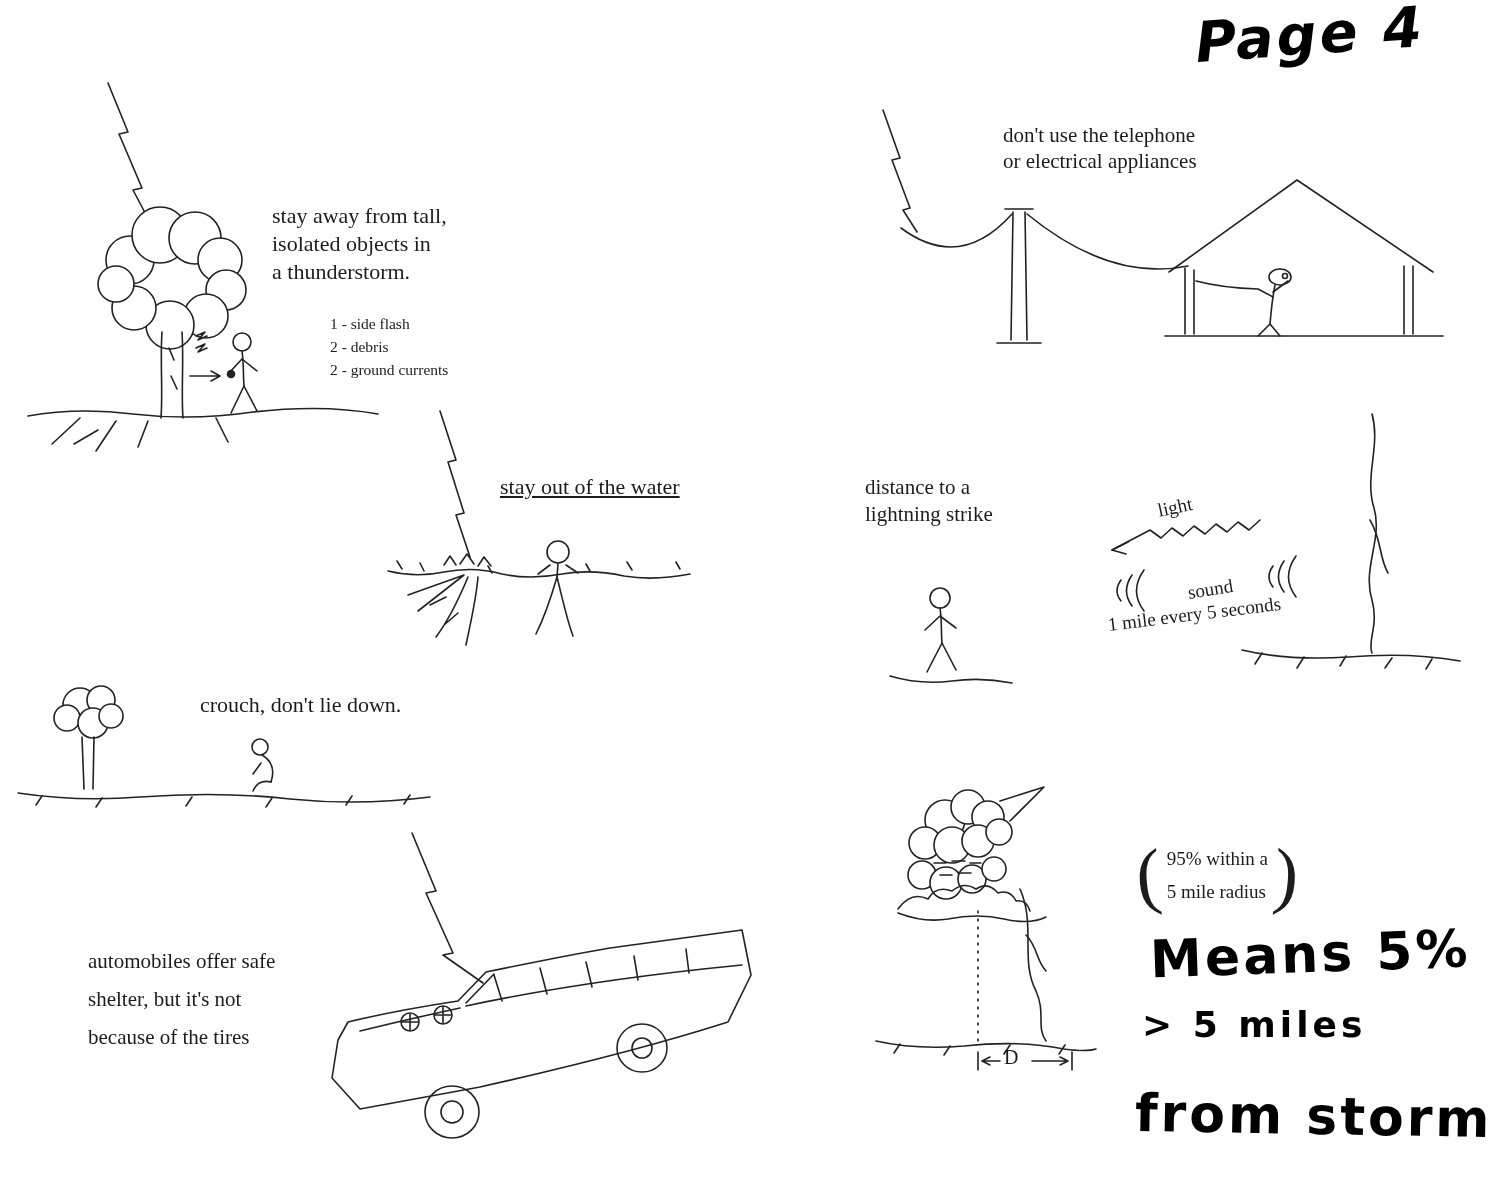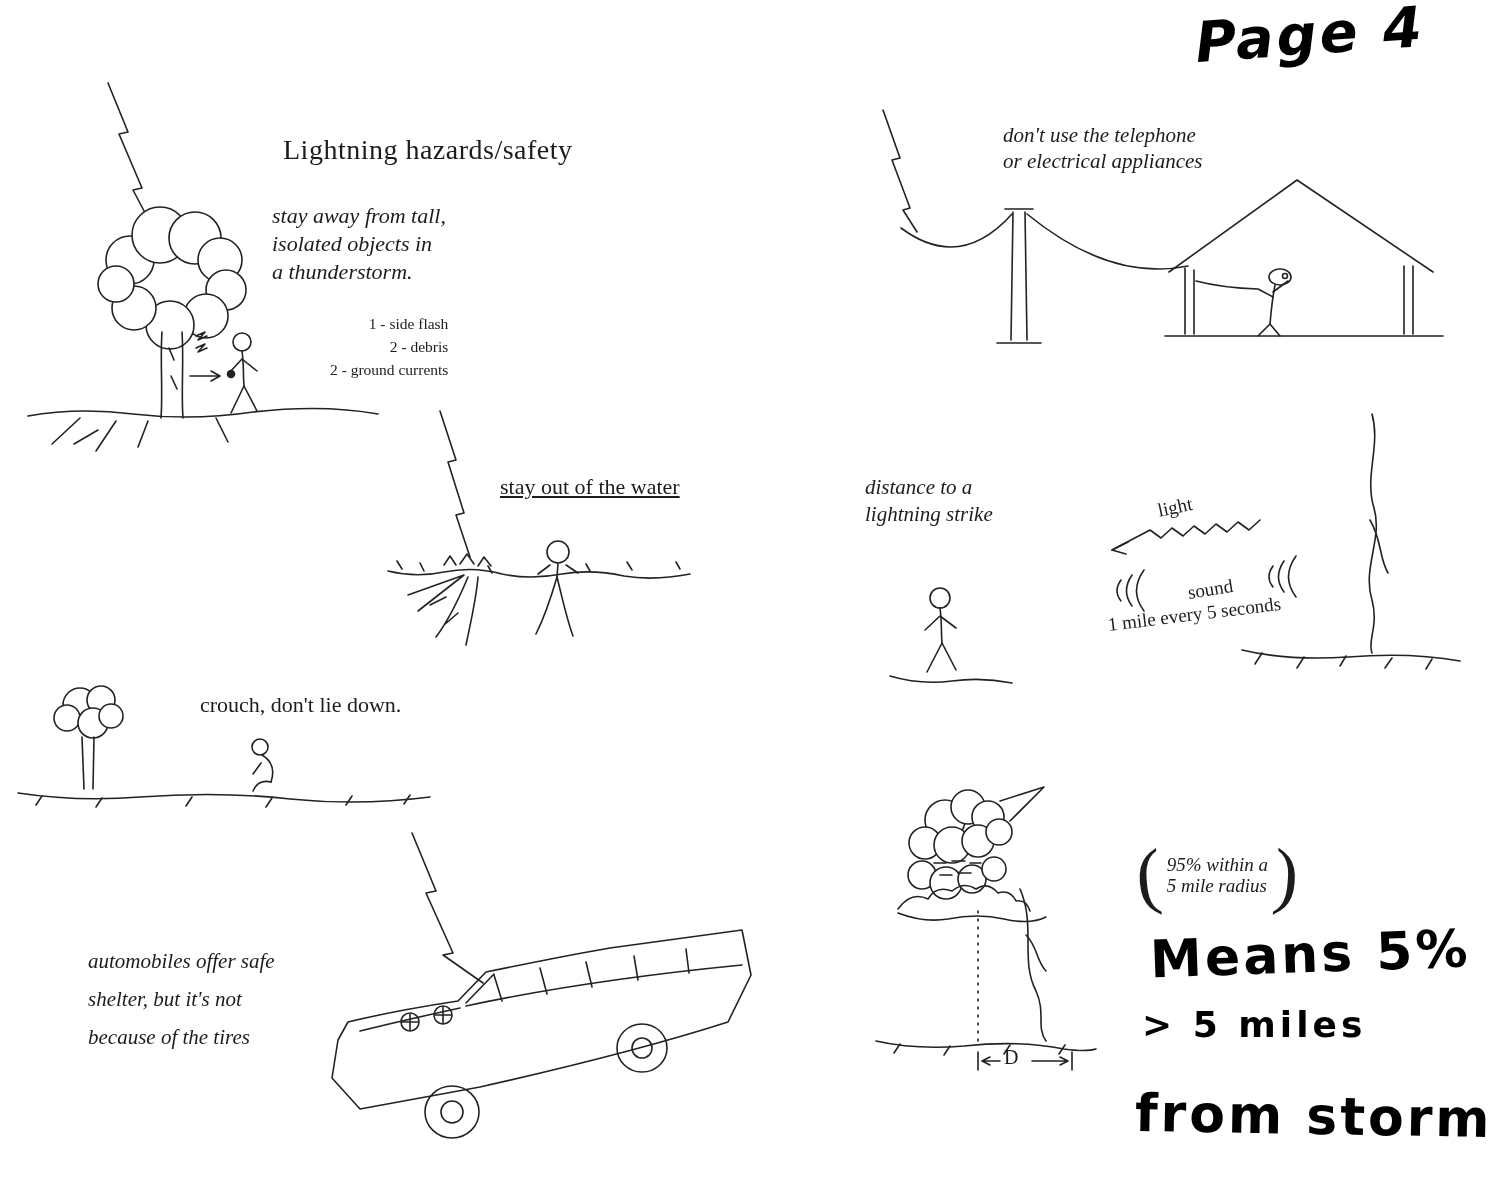--- a/index.html
+++ b/index.html
@@ -4,55 +4,54 @@
 <style>
   * { margin:0; padding:0; box-sizing:border-box; }
   html,body { background:#ffffff; }
   body {
     width:1510px; height:1181px;
     font-family:"Liberation Serif", serif;
     color:#1c1c1c;
   }
   .page { position:relative; width:1510px; height:1181px; background:#fff; overflow:hidden; }
   .abs { position:absolute; }
-  .ml { white-space:pre-line;font-style:italic; }
+  .ml { white-space:pre-line; }
   .typed { font-family:"Liberation Serif", serif; }
   .hand { font-family:"DejaVu Sans", sans-serif; font-weight:bold; color:#000; }
   svg.drawing { position:absolute; overflow:visible; }
 
   .page-label { left:1195px; top:2px; font-size:56px; font-style:italic; letter-spacing:3px; transform:rotate(-4deg); }
   .title { left:283px; top:134px; font-size:28px; letter-spacing:.5px; }
   .tall-caption { left:272px; top:202px; font-size:22px; line-height:28px; }
-  .hazard-list { left:330px; top:312px; font-size:15.5px; line-height:23px;text-align:right; }
+  .hazard-list { left:330px; top:312px; font-size:15.5px; line-height:23px; }
   .tel-caption { left:1003px; top:122px; font-size:21px; line-height:26px; }
   .water-caption { left:500px; top:474px; font-size:22px;text-decoration:underline; }
   .dist-caption { left:865px; top:474px; font-size:21px; line-height:27px; }
   .light-label { left:1158px; top:500px; font-size:19px; transform:rotate(-12deg); transform-origin:left center; }
   .sound-label { left:1188px; top:582px; font-size:19px; transform:rotate(-9deg); transform-origin:left center; }
   .sound-rate { left:1108px; top:614px; font-size:19px; transform:rotate(-7deg); transform-origin:left center; }
   .crouch-caption { left:200px; top:692px; font-size:22px; }
   .auto-caption { left:88px; top:942px; font-size:21px; line-height:38px; }
   .radius-note { left:1136px; top:836px; display:flex; align-items:center; gap:6px; }
   .paren { font-size:74px; font-weight:200; line-height:78px; }
   .paren-l { transform:rotate(-5deg); }
   .paren-r { transform:rotate(5deg); }
-  .radius-text { font-size:19px; line-height:21px; }
+  .radius-text { font-size:19px; line-height:33px; }
   .d-label { left:1004px; top:1046px; font-size:20px; }
   .hw1 { left:1150px; top:924px; font-size:52px; letter-spacing:3px; transform:rotate(-2deg); }
   .hw2 { left:1142px; top:1004px; font-size:36px; letter-spacing:4px; }
   .hw3 { left:1135px; top:1086px; font-size:52px; letter-spacing:3px; transform:rotate(1deg); }
 </style>
 </head>
 <body>
 
 <div class="page">
 
   <div class="abs page-label hand">Page 4</div>
 
-  <div class="abs title typed">Lightning hazards/safety</div>
 
   <div class="abs tall-caption typed ml">stay away from tall,
 isolated objects in
 a thunderstorm.</div>
   <div class="abs hazard-list typed">
     <div>1 - side flash</div>
     <div>2 - debris</div>
     <div>2 - ground currents</div>
   </div>
 

